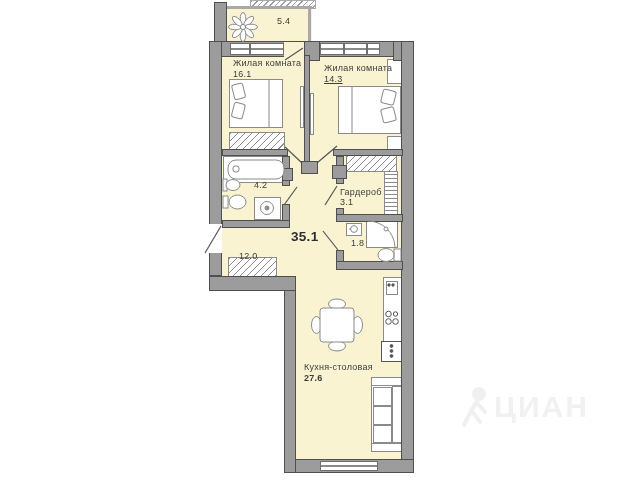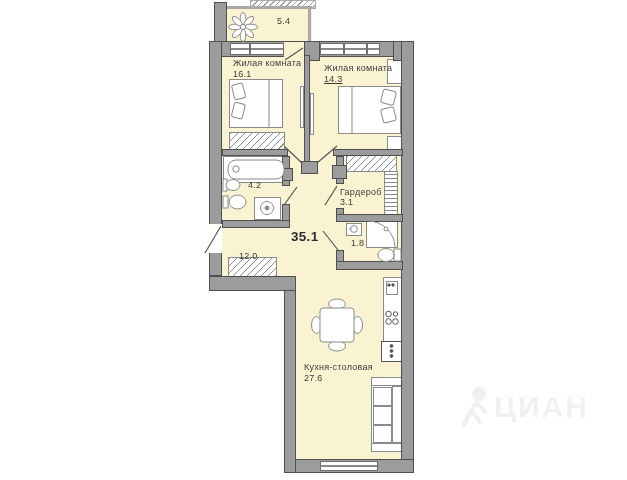--- a/index.html
+++ b/index.html
@@ -185,22 +185,22 @@
       <circle cx="479" cy="394" r="5"></circle>
       <path d="M 477 401 L 470 413 L 464 425 M 477 403 L 485 412 M 471 410 L 480 422" fill="none"></path>
     </g>
   </svg>
 
   <div class="lbl" style="left:277px;top:16px;">5.4</div>
   <div class="lbl" style="left:233px;top:58px;">Жилая комната</div>
   <div class="lbl" style="left:233px;top:69px;">16.1</div>
   <div class="lbl" style="left:324px;top:63px;">Жилая комната</div>
   <div class="lbl" style="left:324px;top:74px;text-decoration:underline;">14.3</div>
-  <div class="lbl" style="left:248px;top:180px;">4.2</div>
+  <div class="lbl" style="left:254px;top:180px;">4.2</div>
   <div class="lbl" style="left:340px;top:187px;">Гардероб</div>
   <div class="lbl" style="left:340px;top:197px;">3.1</div>
   <div class="lbl" style="left:351px;top:238px;">1.8</div>
   <div class="lbl" style="left:239px;top:251px;">12.0</div>
   <div class="lbl total" style="left:291px;top:229px;">35.1</div>
   <div class="lbl" style="left:304px;top:362px;">Кухня-столовая</div>
-  <div class="lbl" style="left:304px;top:373px;">27.6</div>
+  <div class="lbl" style="left:304px;top:373px;font-weight:bold;">27.6</div>
 
 </div>
 
 </body></html>

